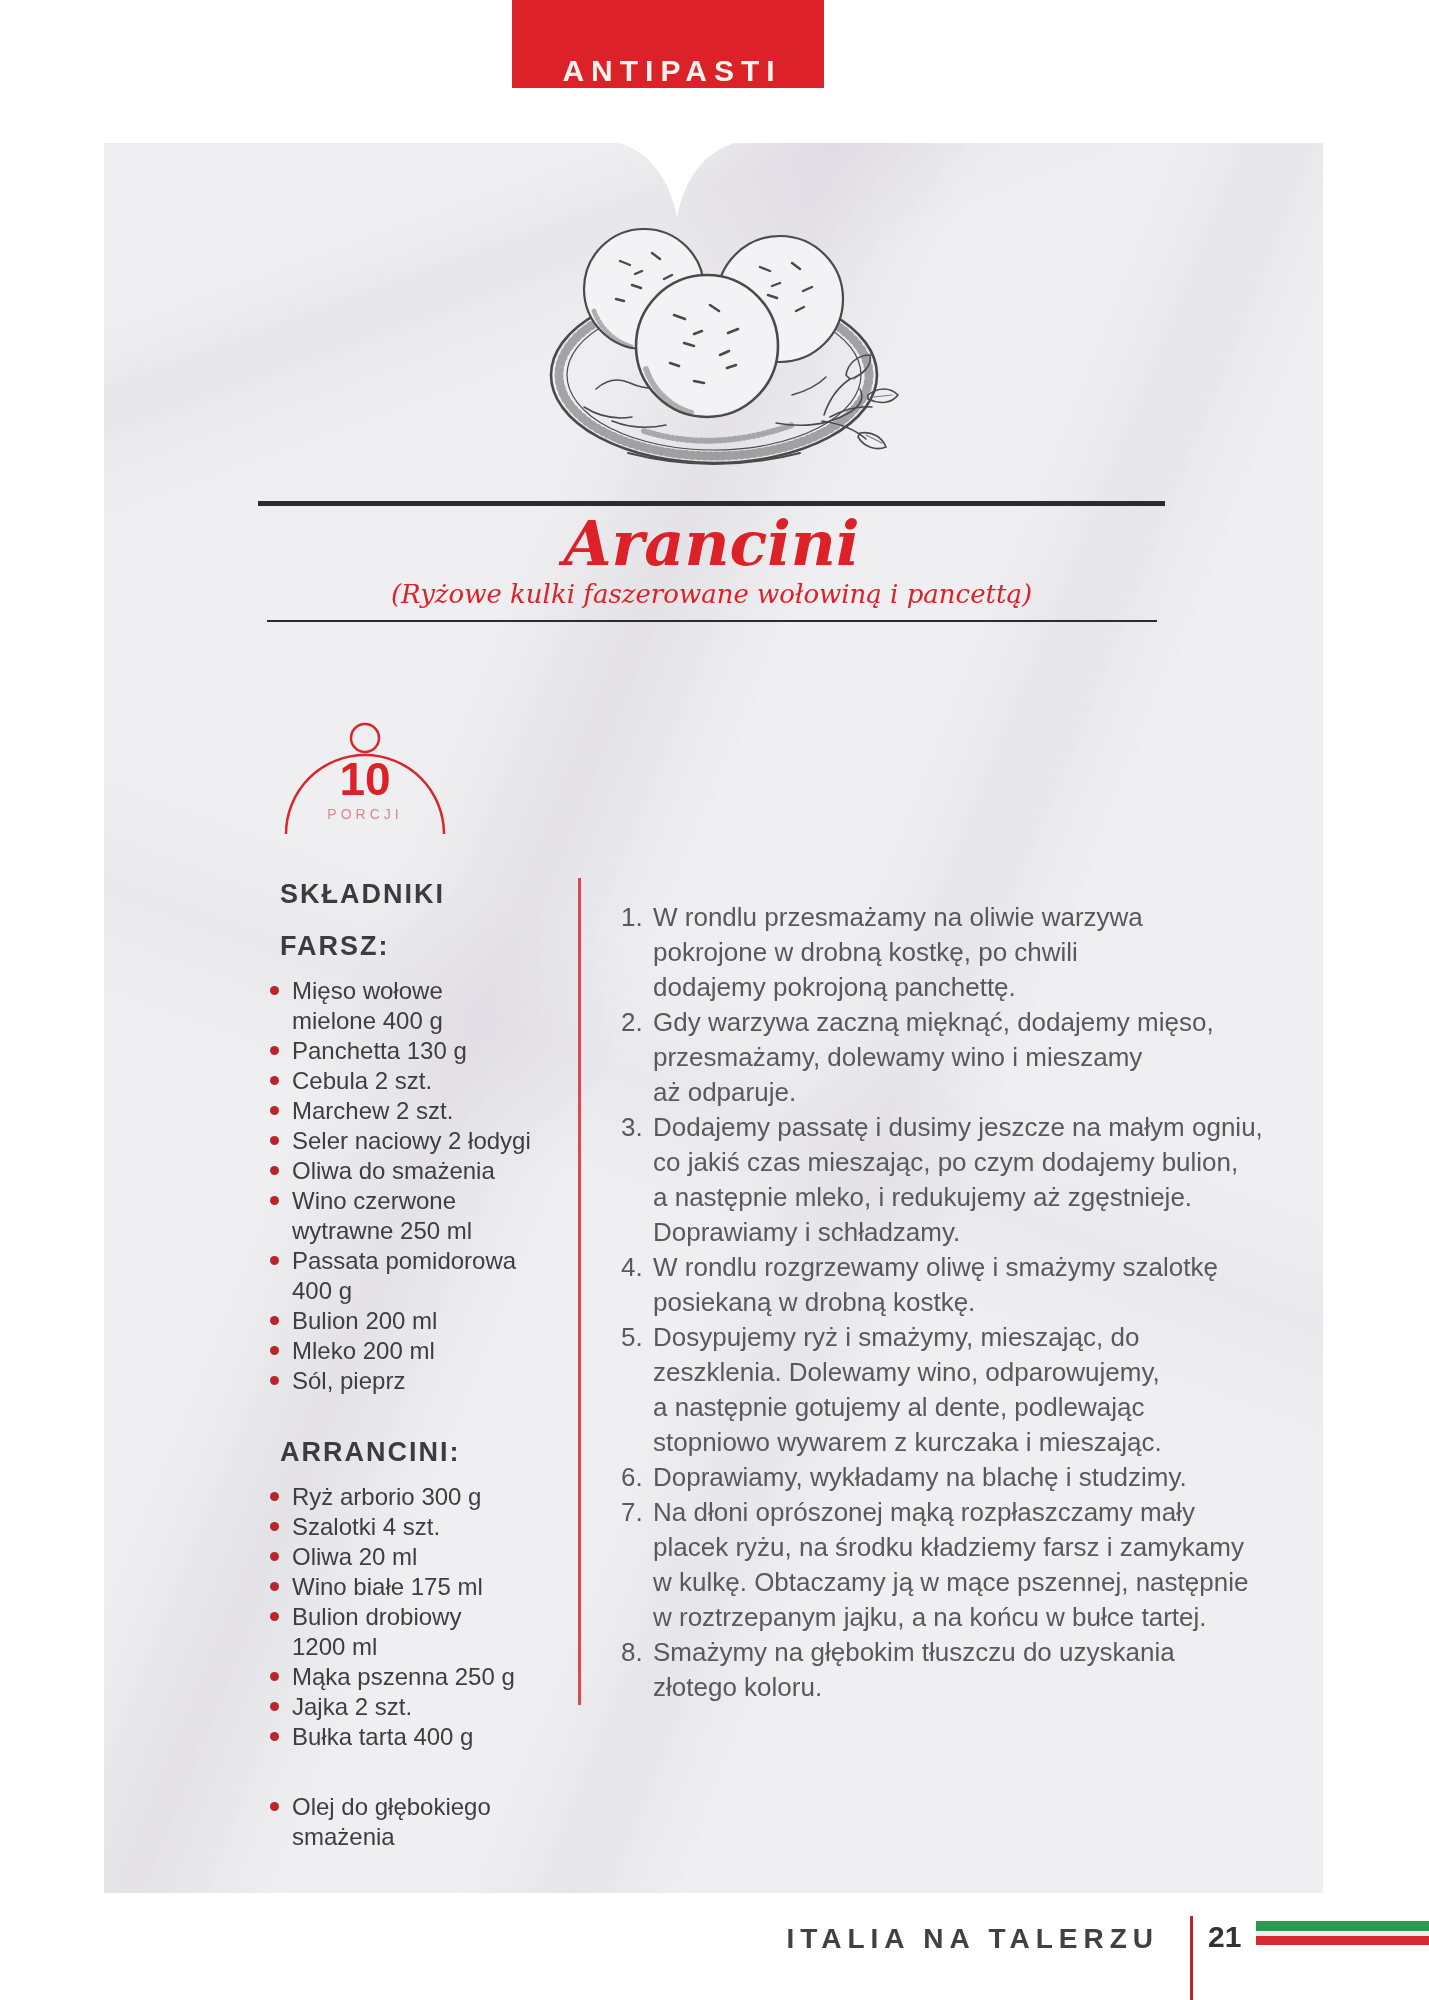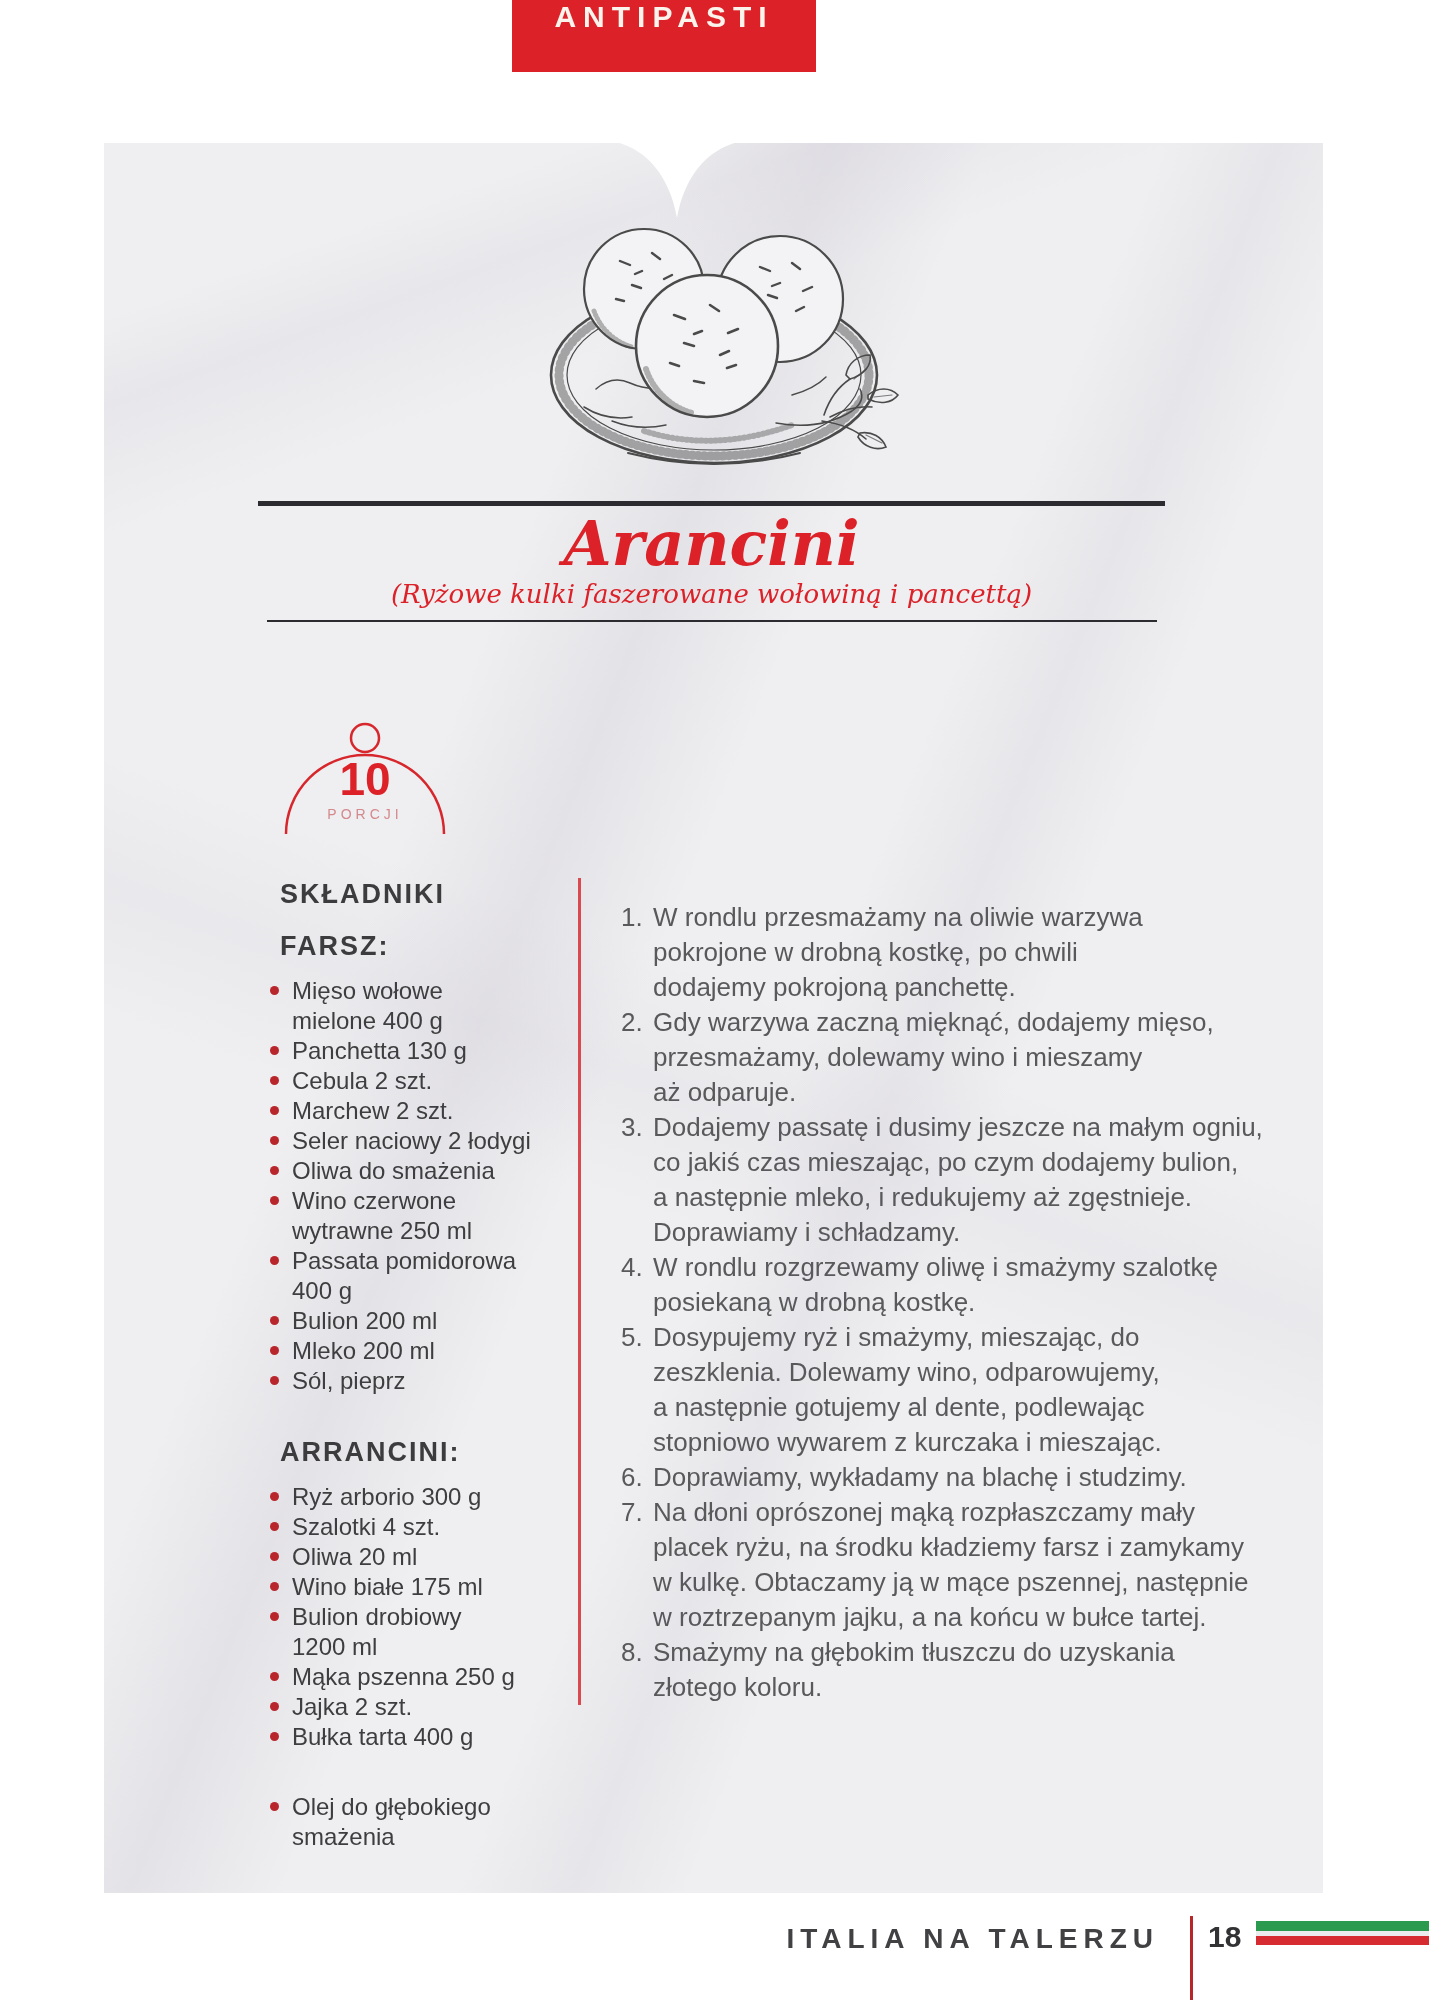--- a/index.html
+++ b/index.html
@@ -4,23 +4,23 @@
 <style>
   html,body{margin:0;padding:0;}
   body{
     width:1429px;height:2000px;position:relative;overflow:hidden;
     background:#ffffff;
     font-family:"Liberation Sans", sans-serif;
     -webkit-font-smoothing:antialiased;
   }
   
   .category-tab{
-    position:absolute;left:512px;top:0;width:304px;height:72px;
+    position:absolute;left:512px;top:0;width:304px;height:88px;
     background:var(--accent,#dc2128);
-    display:flex;align-items:flex-start;justify-content:center;
+    display:flex;align-items:flex-end;justify-content:center;padding-left:8px;
   }
   .category-tab span{
     color:#faf4ec;font-weight:bold;font-size:30px;letter-spacing:7px;
   }
   
   .card{
     position:absolute;left:104px;top:143px;width:1219px;height:1750px;
     background-color:#efeef0;
     background-image:
       linear-gradient(112deg, rgba(255,255,255,0) 30%, rgba(206,204,213,.35) 38%, rgba(255,255,255,0) 46%),
@@ -253,18 +253,18 @@
 złotego koloru.</span>
           </li>
         </ol>
     </div>
   </div>
 
 </div>
 
 <div class="footer-title">ITALIA NA TALERZU</div>
 <div class="footer-bar"></div>
-<div class="footer-page">18</div>
+<div class="footer-page">21</div>
 <div class="footer-flag">
   <div class="stripe s-green"></div>
   <div class="stripe s-white"></div>
   <div class="stripe s-red"></div>
 </div>
 
 </body></html>

